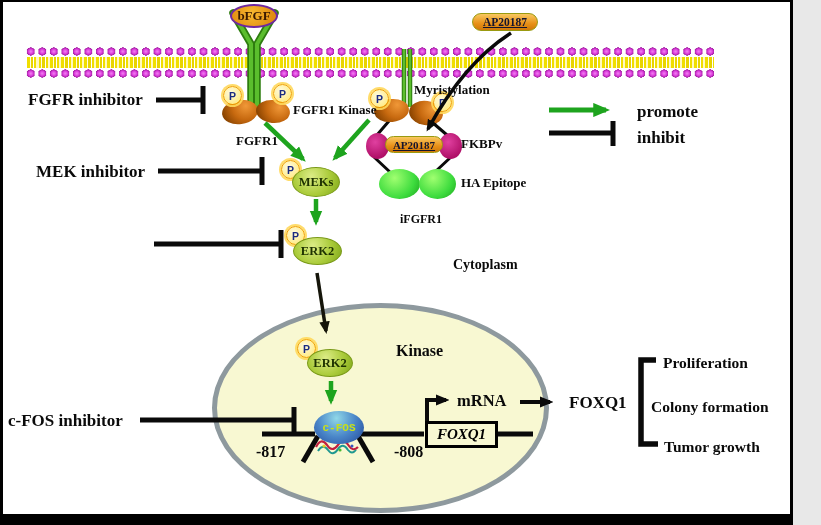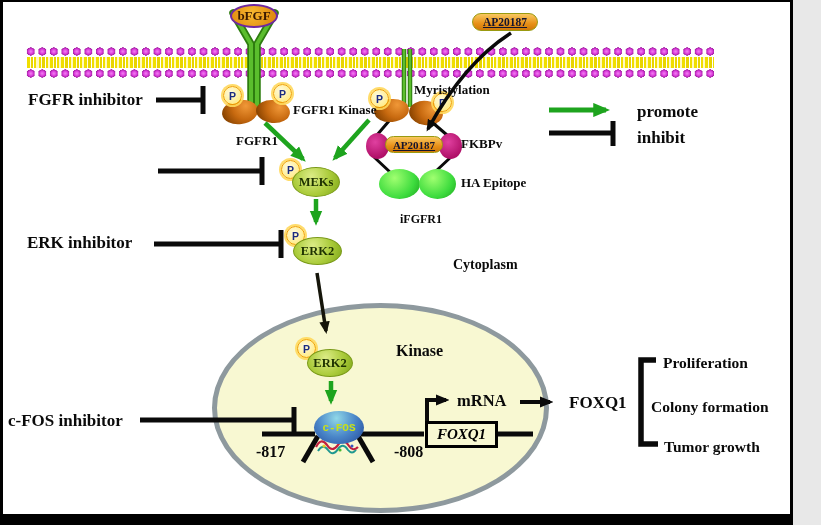--- a/index.html
+++ b/index.html
@@ -214,21 +214,21 @@
   <svg class="layer over" width="821" height="525">
     <defs>
       <marker id="ablack2" viewBox="0 0 12 10" refX="9" refY="5" markerWidth="3.4" markerHeight="2.9" orient="auto">
         <path d="M0,0 L12,5 L0,10 z" fill="#0A0A0A"></path>
       </marker>
     </defs>
     <path d="M511 33 Q464 63 428 129" stroke="#0A0A0A" stroke-width="3.5" fill="none" marker-end="url(#ablack2)"></path>
   </svg>
 
   <div class="lbl" style="left:28px;top:90px;font-size:17px;">FGFR inhibitor</div>
-  <div class="lbl" style="left:27px;top:233px;font-size:17px;">ERK  inhibitor</div>
+  <div class="lbl" style="left:36px;top:162px;font-size:17px;">MEK inhibitor</div>
   <div class="lbl" style="left:8px;top:411px;font-size:17px;">c-FOS inhibitor</div>
 
   <div class="lbl" style="left:293px;top:102px;font-size:13px;">FGFR1 Kinase</div>
   <div class="lbl" style="left:236px;top:133px;font-size:13px;">FGFR1</div>
 
   <div class="lbl" style="left:414px;top:82px;font-size:13px;">Myristylation</div>
   <div class="lbl" style="left:461px;top:136px;font-size:13px;">FKBPv</div>
   <div class="lbl" style="left:461px;top:175px;font-size:13px;">HA Epitope</div>
   <div class="lbl" style="left:400px;top:212px;font-size:12px;">iFGFR1</div>
 

